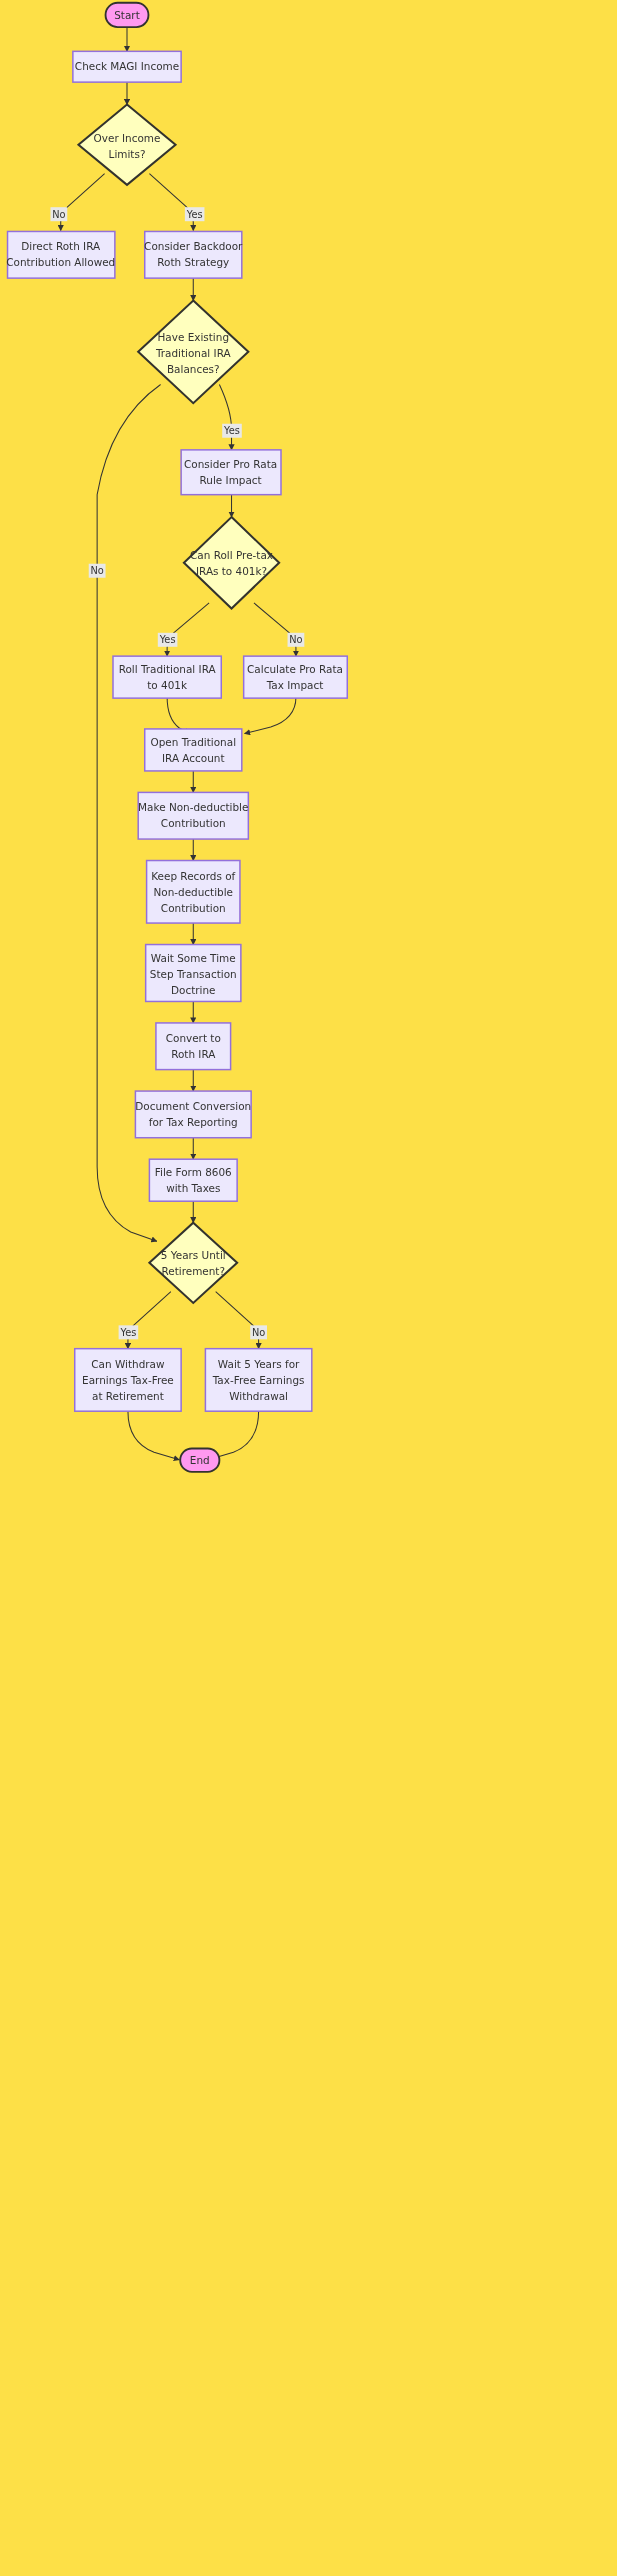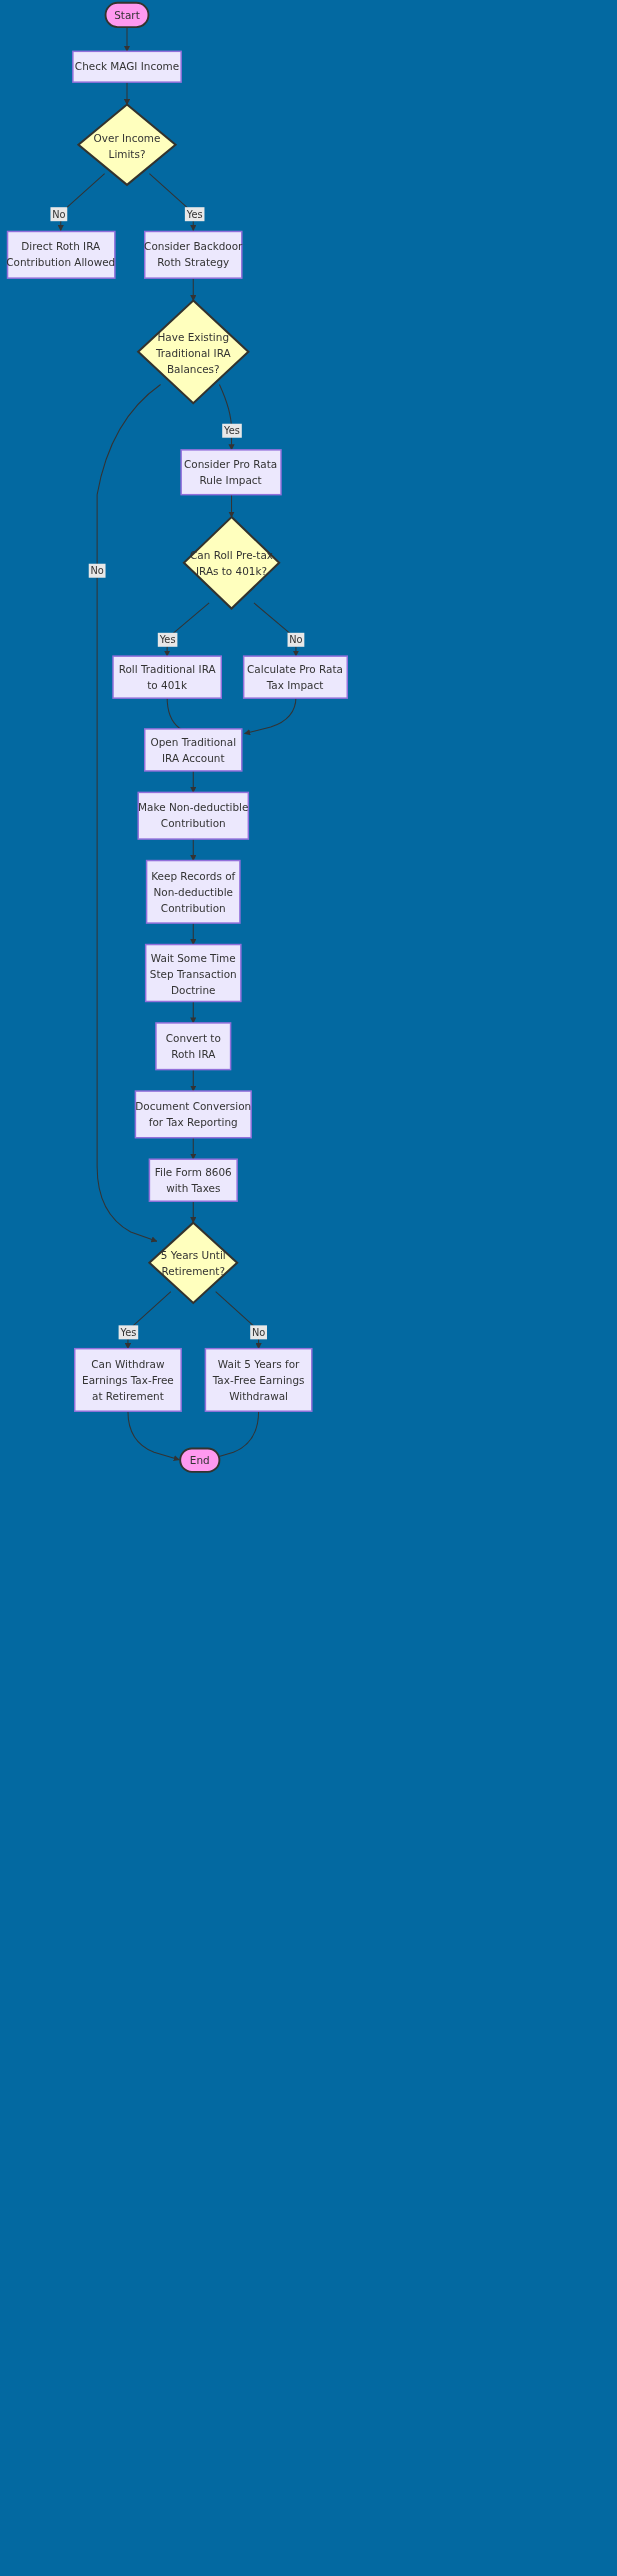--- a/index.html
+++ b/index.html
@@ -10,21 +10,21 @@
   body {
     width: 618px;
     height: 2576px;
     overflow: hidden;
     font-family: "DejaVu Sans", sans-serif;
   }
   #chart-root {
     position: relative;
     width: 618px;
     height: 2576px;
-    background: #0369a1;
+    background: #fde047;
   }
   svg#flow {
     display: block;
     width: 618px;
     height: 2576px;
   }
   .node-rect {
     fill: #ECE8FD;
     stroke: #9370DB;
     stroke-width: 1.6px;

